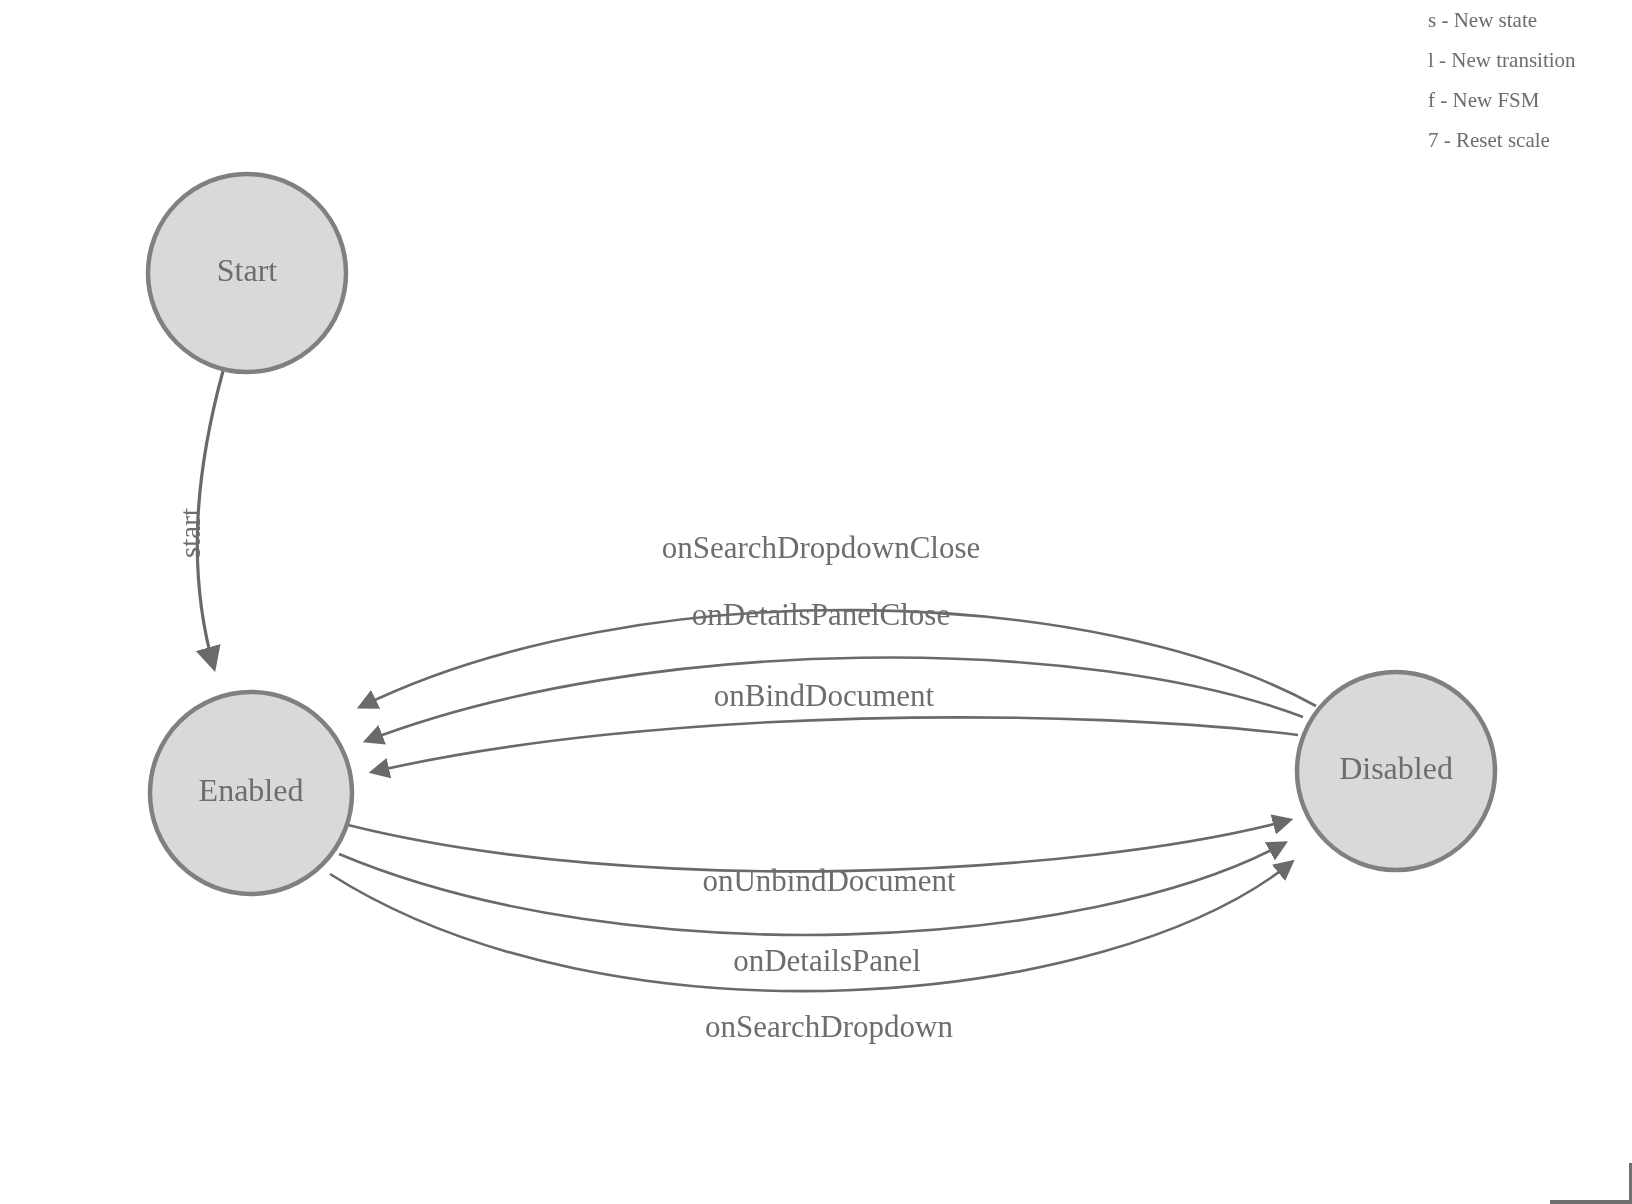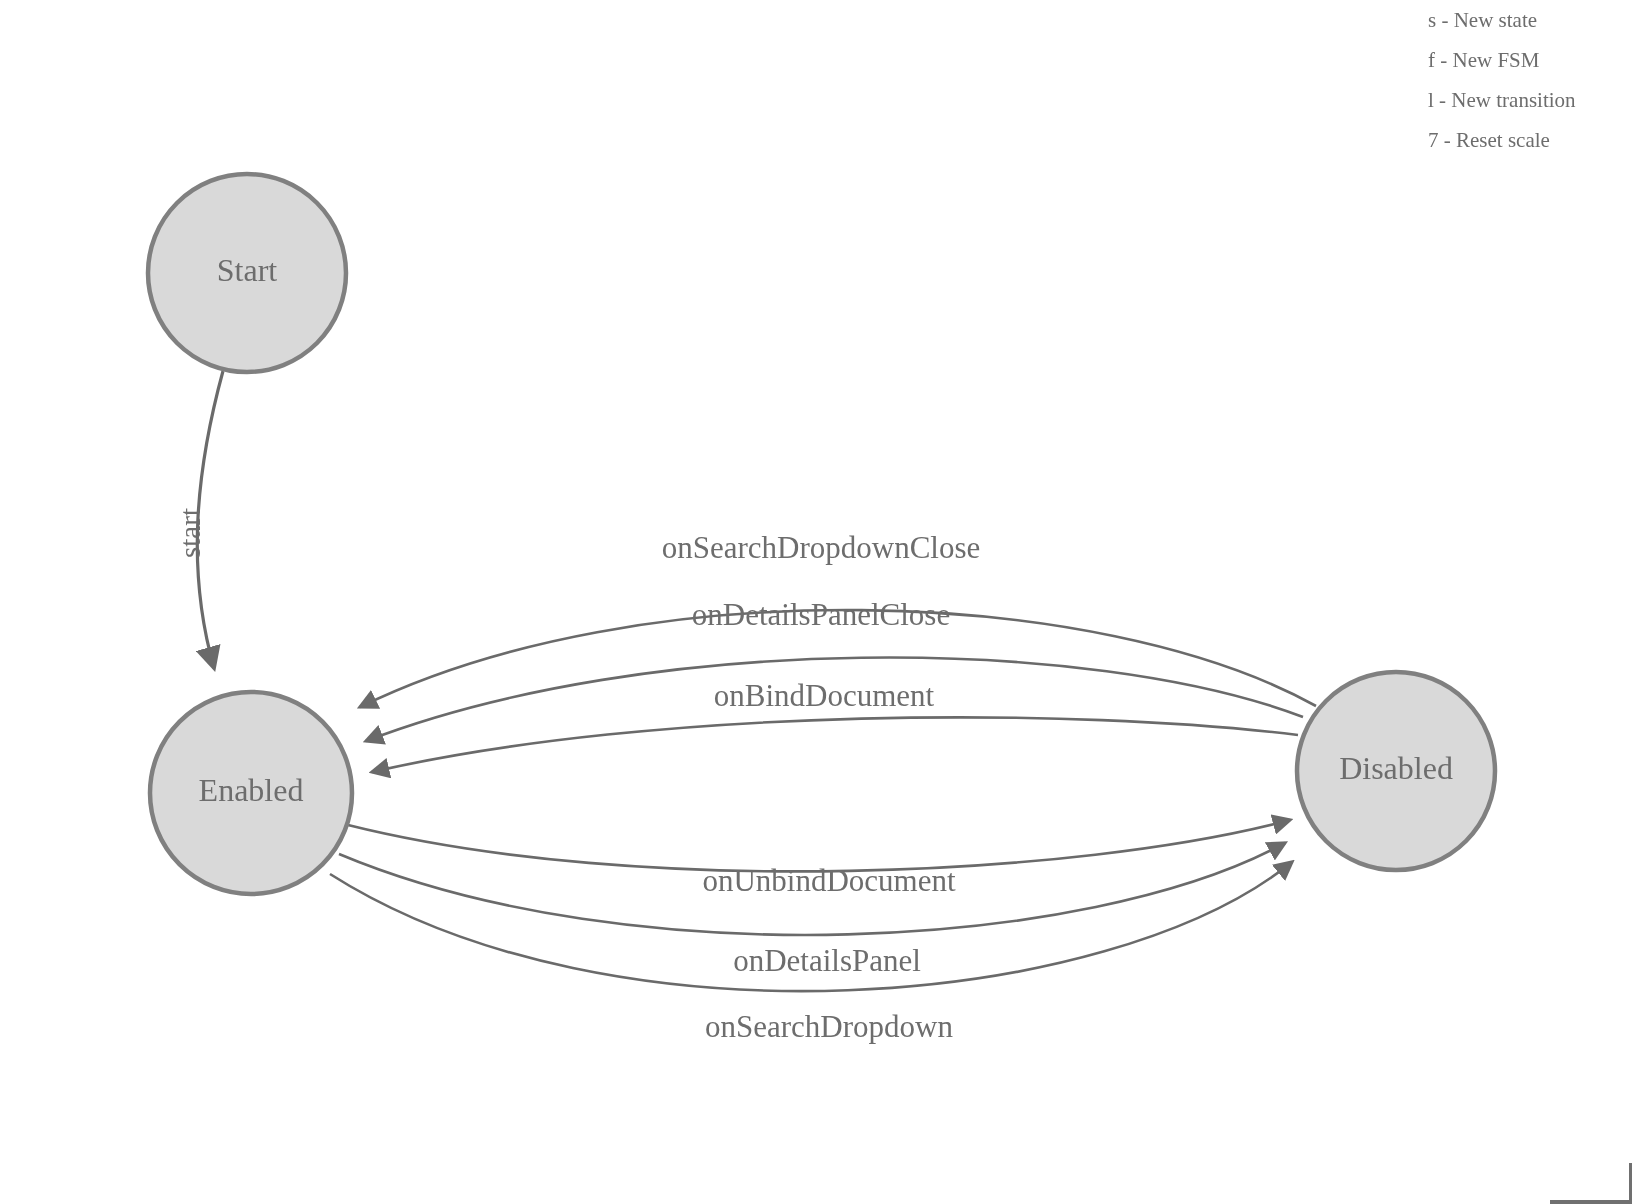--- a/index.html
+++ b/index.html
@@ -129,19 +129,19 @@
     <text x="829" y="884" text-anchor="middle" dominant-baseline="middle" font-size="31" fill="#6d6d6d" font-family="Liberation Serif, DejaVu Serif, serif">onUnbindDocument</text>
 
     <text x="827" y="964" text-anchor="middle" dominant-baseline="middle" font-size="31" fill="#6d6d6d" font-family="Liberation Serif, DejaVu Serif, serif">onDetailsPanel</text>
 
     <text x="829" y="1030" text-anchor="middle" dominant-baseline="middle" font-size="31" fill="#6d6d6d" font-family="Liberation Serif, DejaVu Serif, serif">onSearchDropdown</text>
   </g>
 </svg>
 
 <div class="help-overlay">
   <div class="help-line">s - New state</div>
+  <div class="help-line">l - New transition</div>
   <div class="help-line">f - New FSM</div>
-  <div class="help-line">l - New transition</div>
   <div class="help-line">7 - Reset scale</div>
 </div>
 
 <div class="frame-right"></div>
 <div class="frame-bottom"></div>
 
 </body></html>

